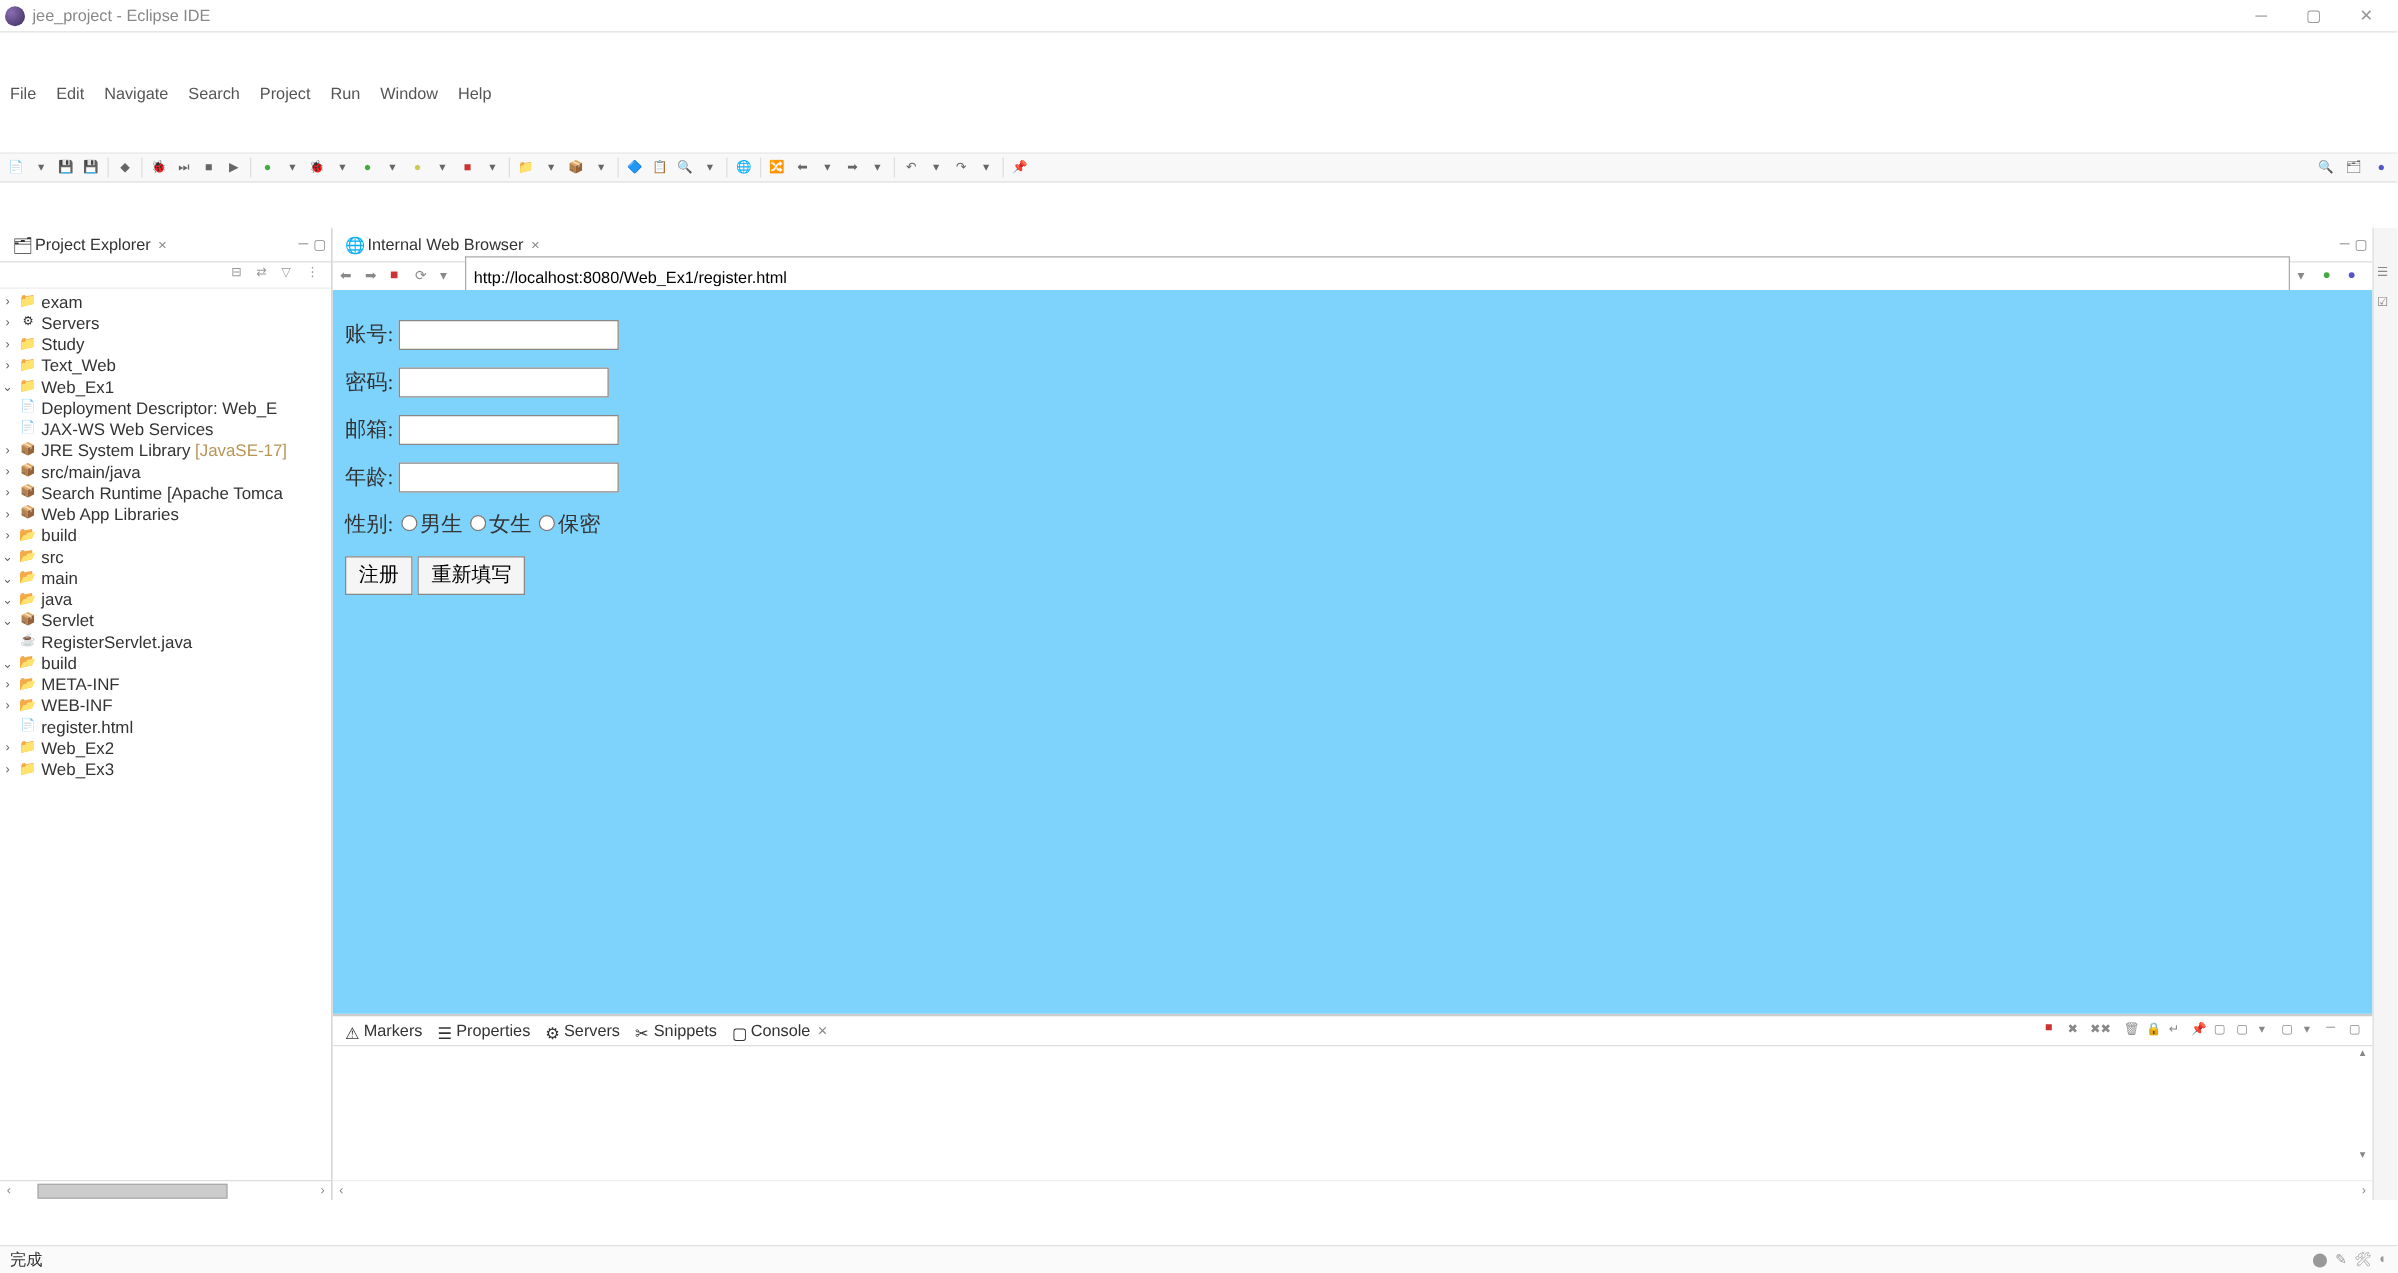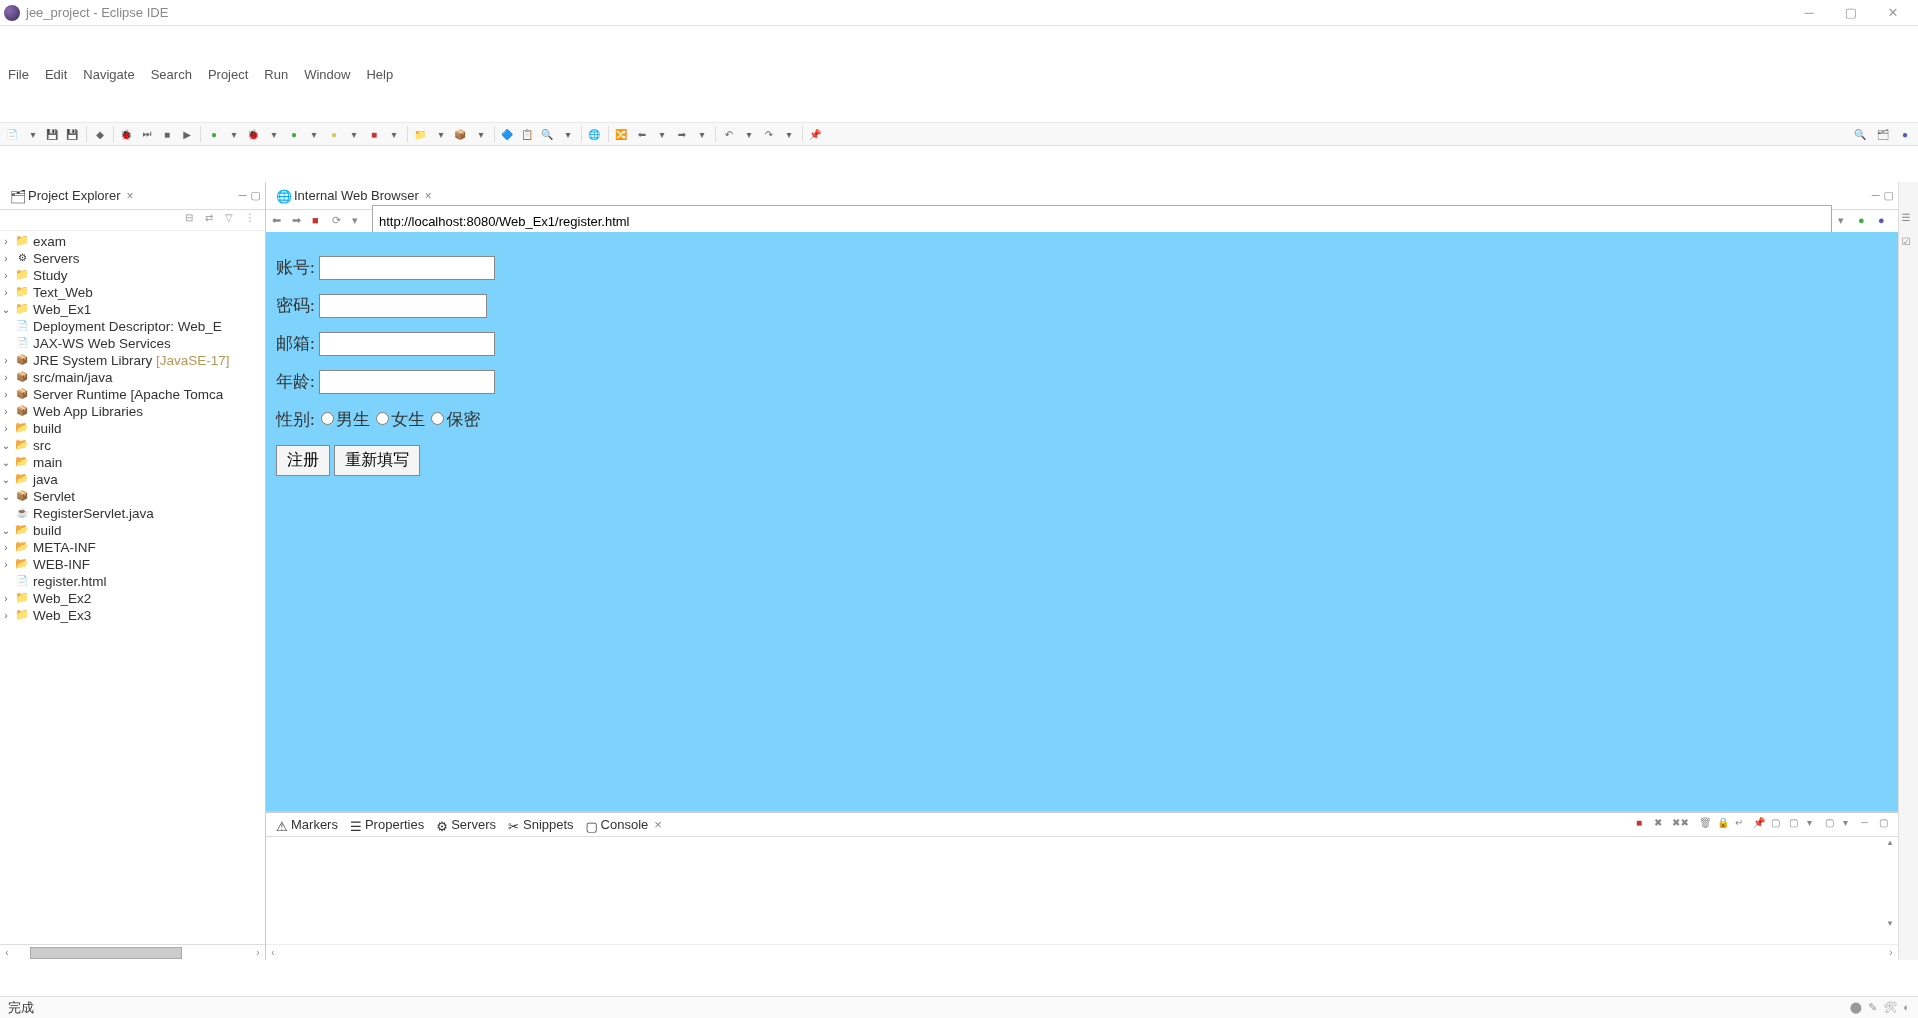--- a/index.html
+++ b/index.html
@@ -231,21 +231,21 @@
             <span><span>JRE System Library </span><span class="java-lib">[JavaSE-17]</span></span>
           </div>
         <div class="node i2">
             <span class="expander">›</span>
             <span class="ticon pkg-icon"></span>
             <span>src/main/java</span>
           </div>
         <div class="node i2">
             <span class="expander">›</span>
             <span class="ticon pkg-icon"></span>
-            <span>Server Runtime [Apache Tomca</span>
+            <span>Search Runtime [Apache Tomca</span>
           </div>
         <div class="node i2">
             <span class="expander">›</span>
             <span class="ticon pkg-icon"></span>
             <span>Web App Libraries</span>
           </div>
         <div class="node i2">
             <span class="expander">›</span>
             <span class="ticon fold-icon"></span>
             <span>build</span>

